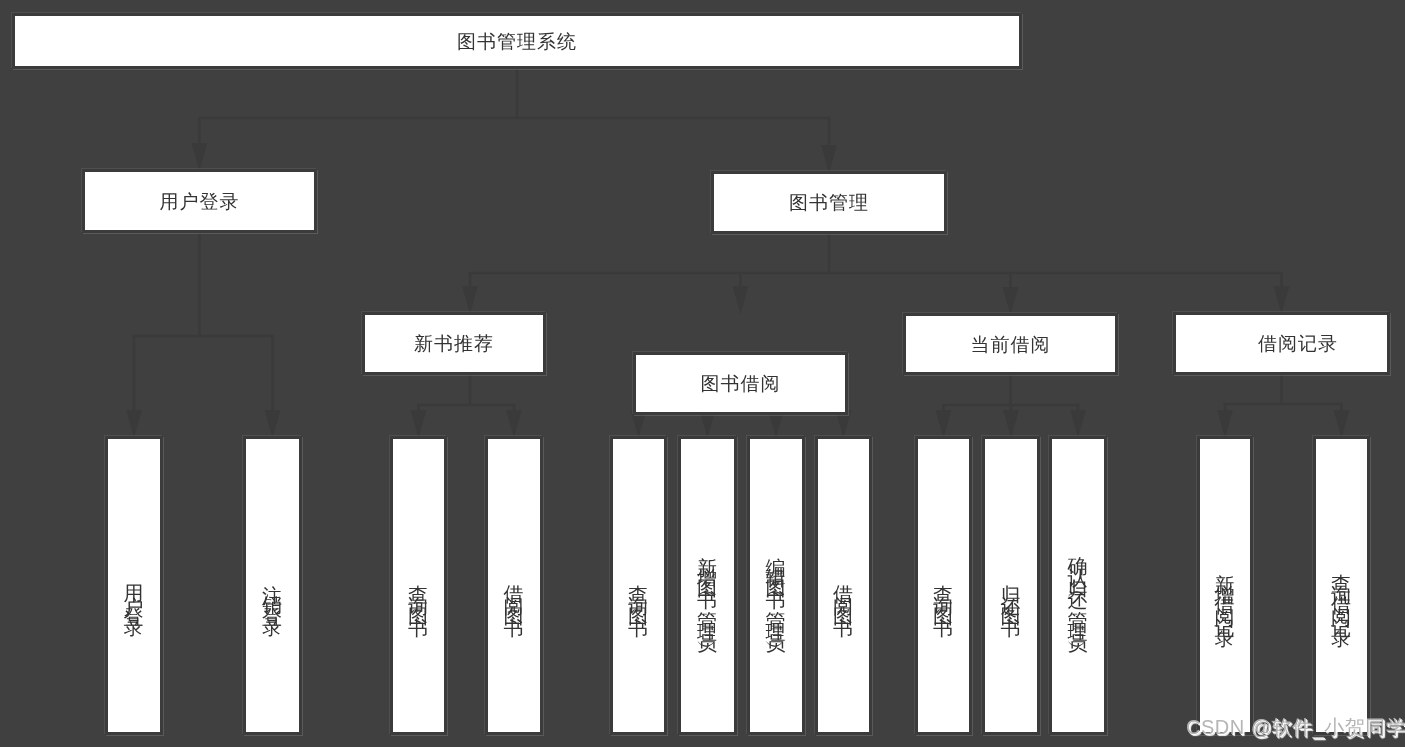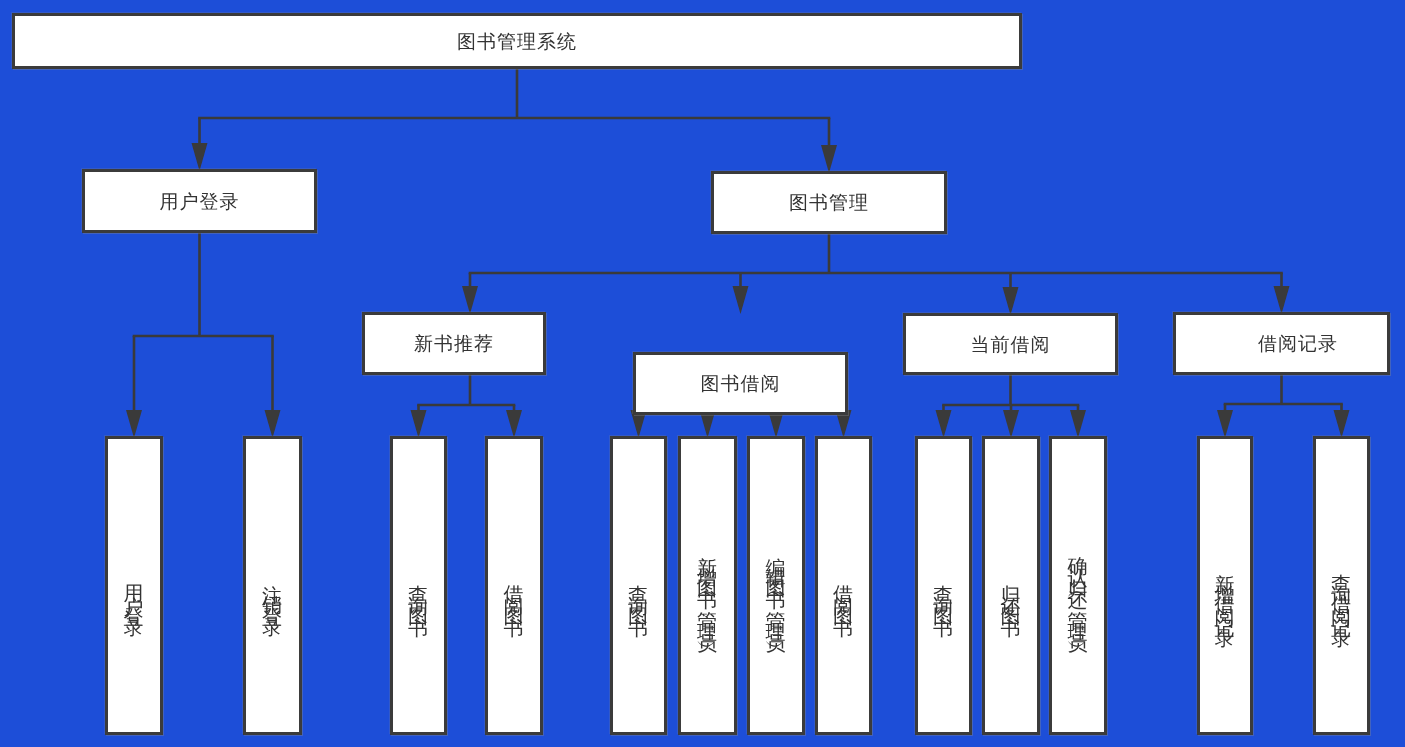--- a/index.html
+++ b/index.html
@@ -1,21 +1,21 @@
 <!DOCTYPE html>
 <html><head>
 <meta charset="utf-8">
 <style>
   * { box-sizing: border-box; }
   html, body { margin: 0; padding: 0; background: #ffffff; }
   .canvas {
     position: relative;
     width: 1405px;
     height: 747px;
-    background: #1d4ed8;
+    background: #404040;
     font-family: "Liberation Sans", "DejaVu Sans", sans-serif;
     overflow: hidden;
   }
   svg.connectors {
     position: absolute;
     left: 0; top: 0;
     width: 1405px; height: 747px;
   }
   svg.connectors line { stroke: #3a3a3a; stroke-width: 2.6; }
   svg.connectors polygon { fill: #3a3a3a; }
@@ -129,13 +129,14 @@
       <div class="node v" style="left: 610px; top: 436px; width: 57px; height: 299px;">查询图书</div>
       <div class="node v" style="left: 678px; top: 436px; width: 59px; height: 299px;">新增图书（管理员）</div>
       <div class="node v" style="left: 747px; top: 436px; width: 58px; height: 299px;">编辑图书（管理员）</div>
       <div class="node v" style="left: 815px; top: 436px; width: 57px; height: 299px;">借阅图书</div>
       <div class="node v" style="left: 915px; top: 436px; width: 57px; height: 299px;">查询图书</div>
       <div class="node v" style="left: 982px; top: 436px; width: 58px; height: 299px;">归还图书</div>
       <div class="node v" style="left: 1049px; top: 436px; width: 58px; height: 299px;">确认归还（管理员）</div>
       <div class="node v" style="left: 1197px; top: 436px; width: 56px; height: 299px;">新增借阅记录</div>
       <div class="node v" style="left: 1313px; top: 436px; width: 57px; height: 299px;">查询借阅记录</div>
     </div>
+  <div class="watermark">CSDN @软件_小贺同学</div>
 </div>
 
 </body></html>

